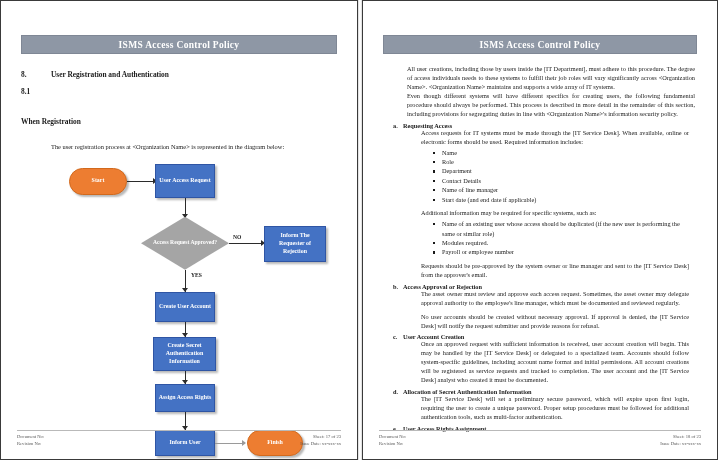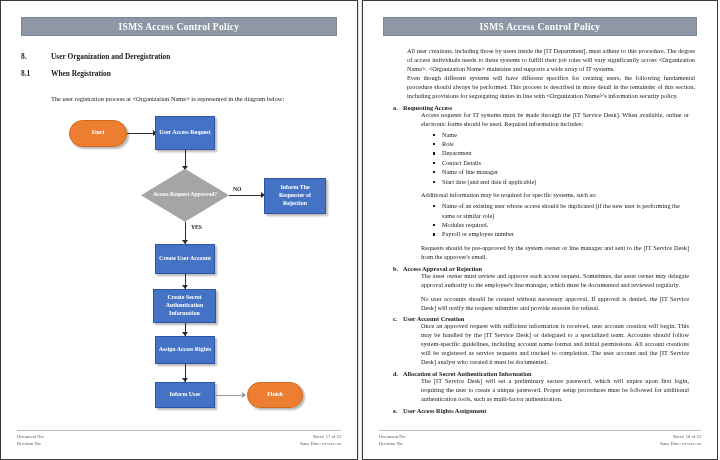--- a/index.html
+++ b/index.html
@@ -37,21 +37,21 @@
     background: #fbfbfb;
     border-left: 1px solid #e2e2e2;
     border-right: 1px solid #e2e2e2;
     box-sizing: border-box;
   }
   .page-right { width: 356px; height: 460px; }
 
   .page-inner {
     position: absolute;
     left: 0; right: 0; top: 0; bottom: 0;
-    padding: 12px 16px 0 16px;
+    padding: 30px 16px 0 16px;
     box-sizing: border-box;
   }
 
   
   .banner {
     height: 19px;
     background: #8e97a5;
     border: 1px solid #7f8795;
     box-sizing: border-box;
     display: flex;
@@ -70,21 +70,21 @@
   
   .sec-block { margin-top: 16px; padding-left: 4px; }
   .sec-row {
     display: flex;
     font-weight: bold;
     font-size: 7.4px;
     margin-bottom: 8px;
   }
   .sec-num  { width: 30px; flex: 0 0 30px; }
   .sec-text { flex: 1; }
-  .sec-row.sub { margin-bottom: 17px; }
+  .sec-row.sub { margin-bottom: 17px; flex-direction: column; }
   .lead-para {
     font-size: 6.4px;
     padding-left: 30px;
     line-height: 1.35;
     margin-bottom: 4px;
   }
 
   
   .flow {
     position: relative;
@@ -241,21 +241,21 @@
   <div class="page page-left">
     <div class="page-inner">
 
       <div class="banner">
         <span class="banner-title">ISMS Access Control Policy</span>
       </div>
 
       <div class="sec-block">
         <div class="sec-row">
           <span class="sec-num">8.</span>
-          <span class="sec-text">User Organization and Deregistration</span>
+          <span class="sec-text">User Registration and Authentication</span>
         </div>
         <div class="sec-row sub">
           <span class="sec-num">8.1</span>
           <span class="sec-text">When Registration</span>
         </div>
         <div class="lead-para">The user registration process at &lt;Organization Name&gt; is represented in the diagram below:</div>
       </div>
 
       <div class="flow">
 

